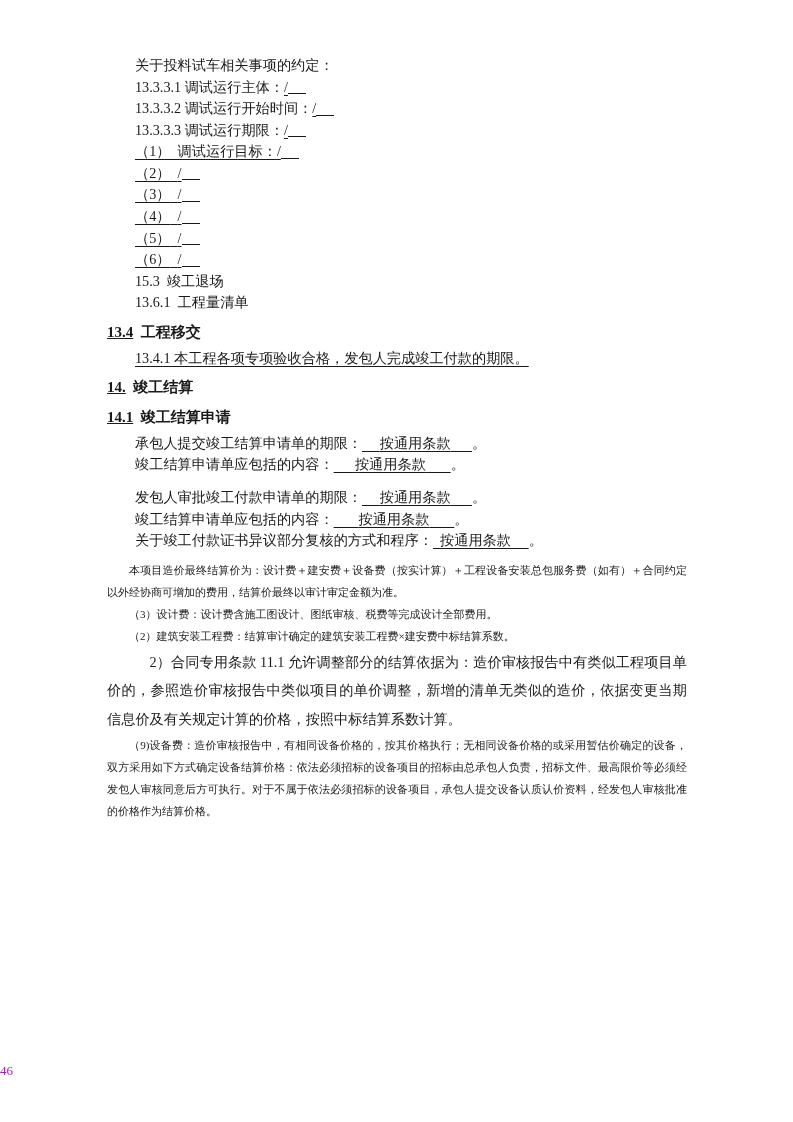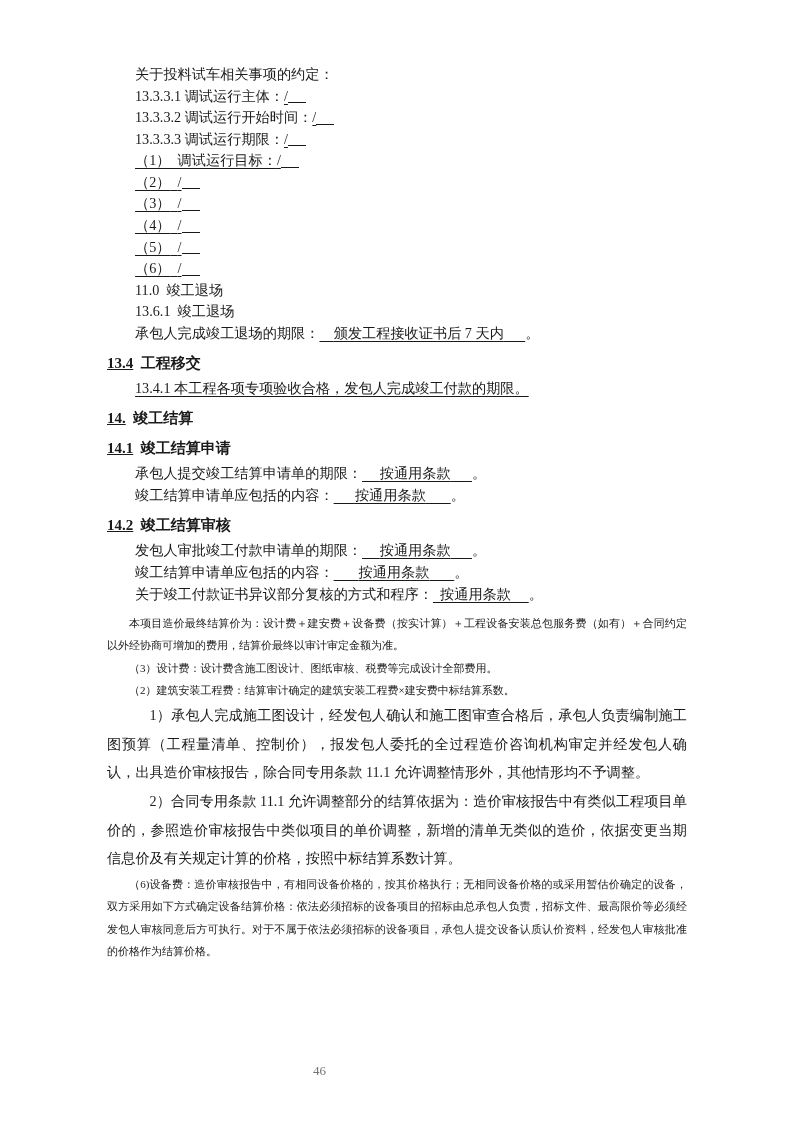--- a/index.html
+++ b/index.html
@@ -15,21 +15,21 @@
     height: 1122px;
     background: #ffffff;
     position: relative;
     margin: 0 auto;
     box-sizing: border-box;
     overflow: hidden;
   }
   .content {
     position: absolute;
     left: 107px;
-    top: 64px;
+    top: 55px;
     width: 580px;
     font-size: 14.2px;
     color: #1a1a1a;
     line-height: 1.52;
   }
   .line {
     white-space: pre-wrap;
     margin: 0;
   }
   .indent1 { padding-left: 28px; }
@@ -66,23 +66,23 @@
     text-justify: inter-ideograph;
     text-indent: 3em;
     line-height: 2.02;
     font-size: 14.2px;
   }
   .pagenum {
     position: absolute;
     top: 1063px;
     left: 0;
     width: 639px;
-    text-align: center;
+    text-align: left;
     font-size: 13px;
-    color: #737373;
+    color: #a21caf;
   }
   .blanks-sm { width: 18px; }
 </style>
 </head>
 <body>
 
 <div class="page">
   <div class="content">
 
     <p class="line indent1"><span>关于投料试车相关事项的约定：</span></p>
@@ -99,25 +99,24 @@
     <p class="line indent2"><span class="u">（2）</span><span class="u">&nbsp;&nbsp;</span><span class="u">/</span><span class="blank blanks-sm"></span></p>
 
     <p class="line indent2"><span class="u">（3）</span><span class="u">&nbsp;&nbsp;</span><span class="u">/</span><span class="blank blanks-sm"></span></p>
 
     <p class="line indent2"><span class="u">（4）</span><span class="u">&nbsp;&nbsp;</span><span class="u">/</span><span class="blank blanks-sm"></span></p>
 
     <p class="line indent2"><span class="u">（5）</span><span class="u">&nbsp;&nbsp;</span><span class="u">/</span><span class="blank blanks-sm"></span></p>
 
     <p class="line indent2"><span class="u">（6）</span><span class="u">&nbsp;&nbsp;</span><span class="u">/</span><span class="blank blanks-sm"></span></p>
 
-    <p class="line indent1"><span>11.0  竣工退场</span></p>
+    <p class="line indent1"><span>15.3  竣工退场</span></p>
 
-    <p class="line indent1"><span>13.6.1  竣工退场</span></p>
+    <p class="line indent1"><span>13.6.1  工程量清单</span></p>
 
-    <p class="line indent1"><span>承包人完成竣工退场的期限：</span><span class="u">&nbsp;&nbsp;&nbsp;&nbsp;</span><span class="u">颁发工程接收证书后 7 天内</span><span class="u">&nbsp;&nbsp;&nbsp;&nbsp;&nbsp;&nbsp;</span><span>。</span></p>
 
     <div class="sec-gap"></div>
 
     <p class="heading"><span class="h-num">13.4</span>&nbsp;&nbsp;<span>工程移交</span></p>
 
     <div class="sec-gap-sm"></div>
 
     <p class="line indent1"><span class="u">13.4.1 本工程各项专项验收合格，发包人完成竣工付款的期限。</span></p>
 
     <div class="sec-gap"></div>
@@ -129,35 +128,33 @@
     <p class="heading"><span class="h-num">14.1</span>&nbsp;&nbsp;<span>竣工结算申请</span></p>
 
     <div class="sec-gap-sm"></div>
 
     <p class="line indent1"><span>承包人提交竣工结算申请单的期限：</span><span class="u">&nbsp;&nbsp;&nbsp;&nbsp;&nbsp;</span><span class="u">按通用条款</span><span class="u">&nbsp;&nbsp;&nbsp;&nbsp;&nbsp;&nbsp;</span><span>。</span></p>
 
     <p class="line indent1"><span>竣工结算申请单应包括的内容：</span><span class="u">&nbsp;&nbsp;&nbsp;&nbsp;&nbsp;&nbsp;</span><span class="u">按通用条款</span><span class="u">&nbsp;&nbsp;&nbsp;&nbsp;&nbsp;&nbsp;&nbsp;</span><span>。</span></p>
 
     <div class="sec-gap"></div>
 
-    <p class="heading"><span class="h-num">14.2</span>&nbsp;&nbsp;<span>竣工结算审核</span></p>
 
     <div class="sec-gap-sm"></div>
 
     <p class="line indent1"><span>发包人审批竣工付款申请单的期限：</span><span class="u">&nbsp;&nbsp;&nbsp;&nbsp;&nbsp;</span><span class="u">按通用条款</span><span class="u">&nbsp;&nbsp;&nbsp;&nbsp;&nbsp;&nbsp;</span><span>。</span></p>
 
     <p class="line indent1"><span>竣工结算申请单应包括的内容：</span><span class="u">&nbsp;&nbsp;&nbsp;&nbsp;&nbsp;&nbsp;&nbsp;</span><span class="u">按通用条款</span><span class="u">&nbsp;&nbsp;&nbsp;&nbsp;&nbsp;&nbsp;&nbsp;</span><span>。</span></p>
 
     <p class="line indent1"><span>关于竣工付款证书异议部分复核的方式和程序：</span><span class="u">&nbsp;&nbsp;</span><span class="u">按通用条款</span><span class="u">&nbsp;&nbsp;&nbsp;&nbsp;&nbsp;</span><span>。</span></p>
 
     <div class="sec-gap"></div>
 
     <p class="para">本项目造价最终结算价为：设计费＋建安费＋设备费（按实计算）＋工程设备安装总包服务费（如有）＋合同约定以外经协商可增加的费用，结算价最终以审计审定金额为准。</p>
     <p class="para">（3）设计费：设计费含施工图设计、图纸审核、税费等完成设计全部费用。</p>
     <p class="para">（2）建筑安装工程费：结算审计确定的建筑安装工程费×建安费中标结算系数。</p>
-    <p class="para-deep">1）承包人完成施工图设计，经发包人确认和施工图审查合格后，承包人负责编制施工图预算（工程量清单、控制价），报发包人委托的全过程造价咨询机构审定并经发包人确认，出具造价审核报告，除合同专用条款 11.1 允许调整情形外，其他情形均不予调整。</p>
     <p class="para-deep">2）合同专用条款 11.1 允许调整部分的结算依据为：造价审核报告中有类似工程项目单价的，参照造价审核报告中类似项目的单价调整，新增的清单无类似的造价，依据变更当期信息价及有关规定计算的价格，按照中标结算系数计算。</p>
-    <p class="para">（6)设备费：造价审核报告中，有相同设备价格的，按其价格执行；无相同设备价格的或采用暂估价确定的设备，双方采用如下方式确定设备结算价格：依法必须招标的设备项目的招标由总承包人负责，招标文件、最高限价等必须经发包人审核同意后方可执行。对于不属于依法必须招标的设备项目，承包人提交设备认质认价资料，经发包人审核批准的价格作为结算价格。</p>
+    <p class="para">（9)设备费：造价审核报告中，有相同设备价格的，按其价格执行；无相同设备价格的或采用暂估价确定的设备，双方采用如下方式确定设备结算价格：依法必须招标的设备项目的招标由总承包人负责，招标文件、最高限价等必须经发包人审核同意后方可执行。对于不属于依法必须招标的设备项目，承包人提交设备认质认价资料，经发包人审核批准的价格作为结算价格。</p>
 
   </div>
 
   <div class="pagenum">46</div>
 </div>
 
 </body></html>

